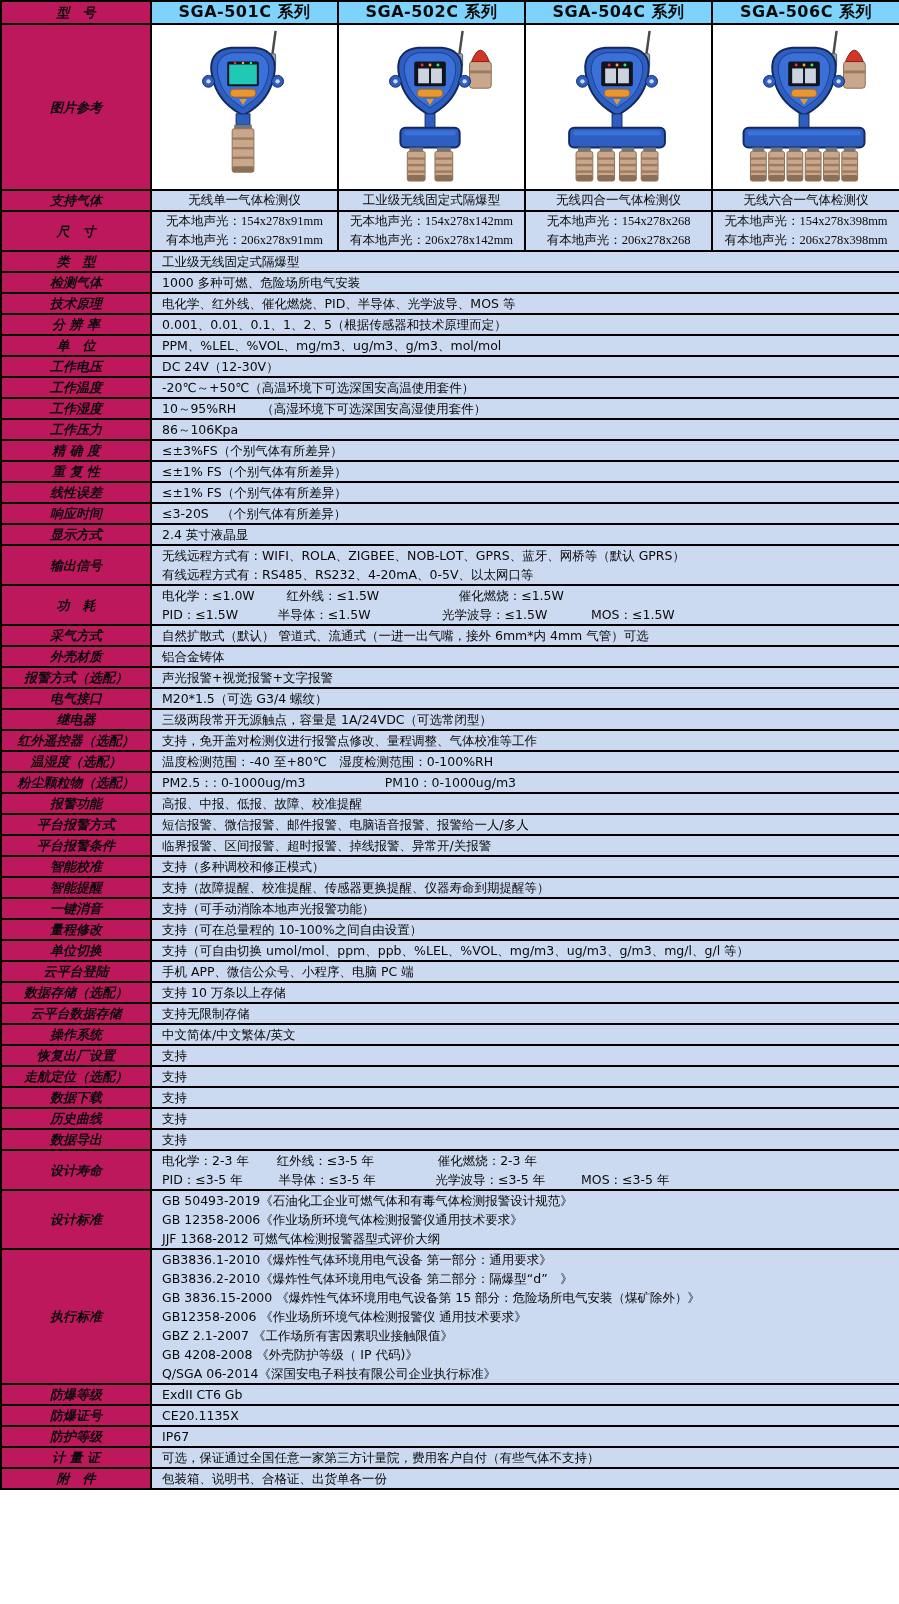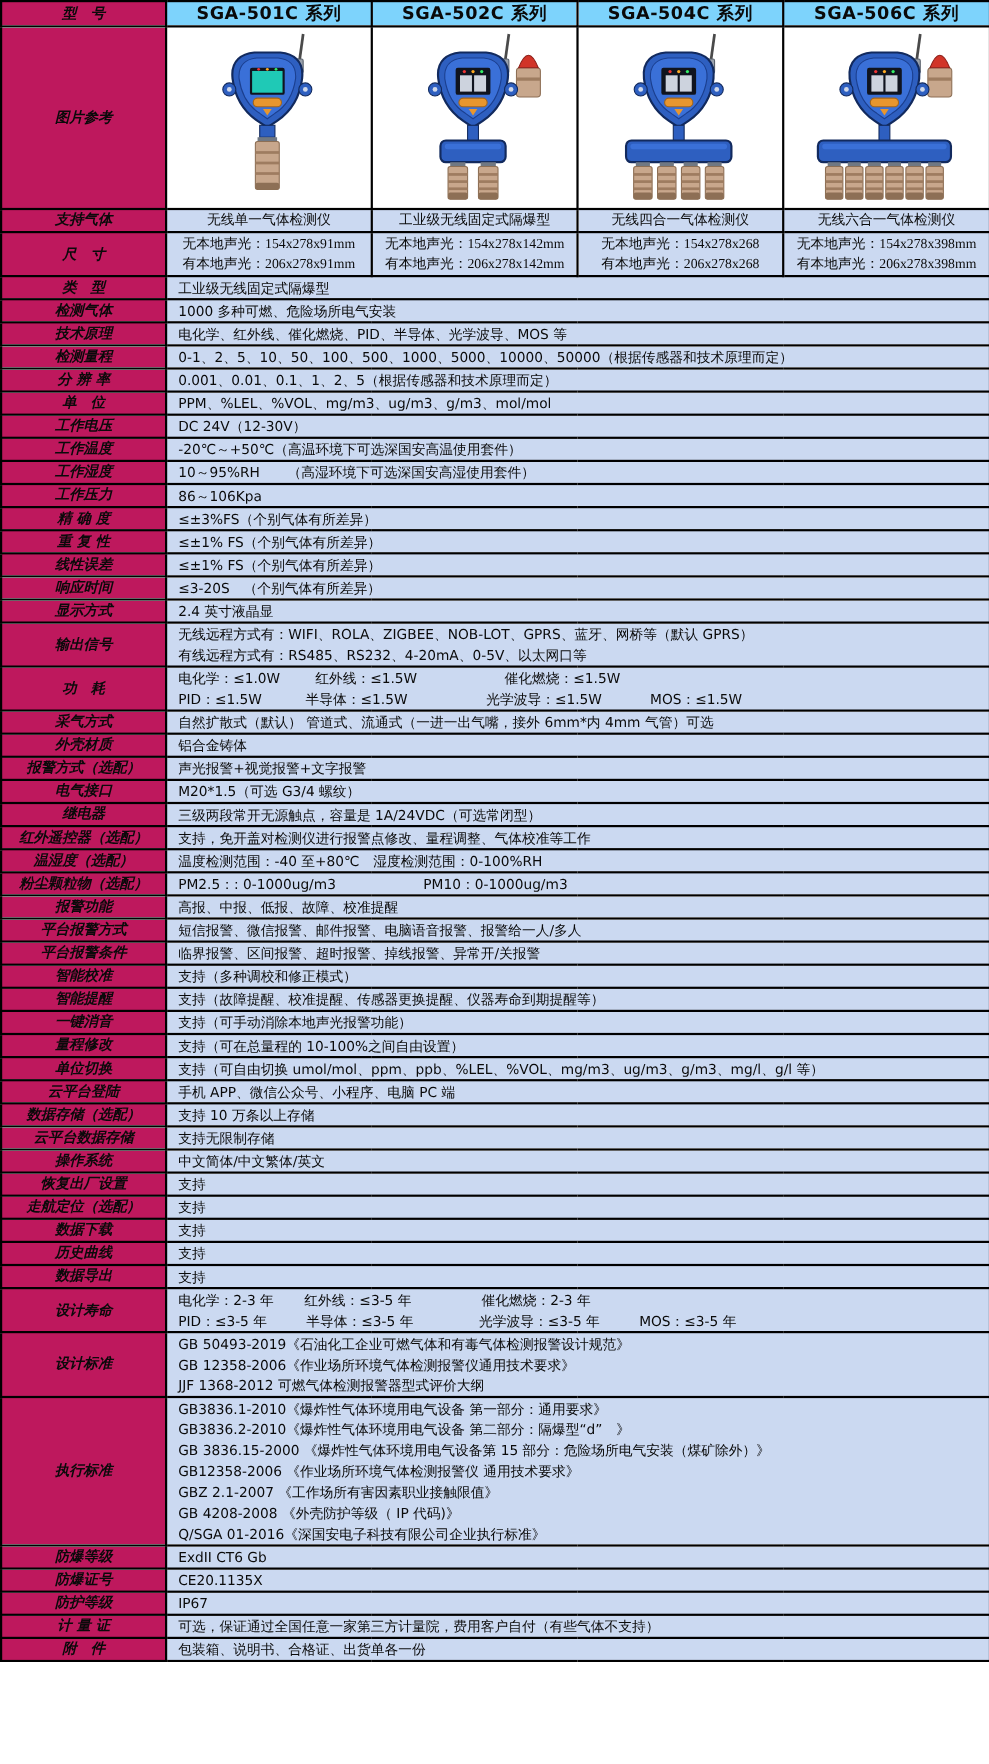--- a/index.html
+++ b/index.html
@@ -248,26 +248,20 @@
           <div class="cell-line">1000 多种可燃、危险场所电气安装</div>
         </td>
       </tr>
       <tr class="spec-row">
         <th class="label">技术原理</th>
         <td class="value" colspan="4">
           <div class="cell-line">电化学、红外线、催化燃烧、PID、半导体、光学波导、MOS 等</div>
         </td>
       </tr>
       <tr class="spec-row">
-        <th class="label">检测量程</th>
-        <td class="value" colspan="4">
-          <div class="cell-line">0-1、2、5、10、50、100、500、1000、5000、10000、50000（根据传感器和技术原理而定）</div>
-        </td>
-      </tr>
-      <tr class="spec-row">
         <th class="label">分 辨 率</th>
         <td class="value" colspan="4">
           <div class="cell-line">0.001、0.01、0.1、1、2、5（根据传感器和技术原理而定）</div>
         </td>
       </tr>
       <tr class="spec-row">
         <th class="label">单　位</th>
         <td class="value" colspan="4">
           <div class="cell-line">PPM、%LEL、%VOL、mg/m3、ug/m3、g/m3、mol/mol</div>
         </td>
@@ -507,21 +501,21 @@
       </tr>
       <tr class="spec-row">
         <th class="label">执行标准</th>
         <td class="value" colspan="4">
           <div class="cell-line">GB3836.1-2010《爆炸性气体环境用电气设备 第一部分：通用要求》</div>
           <div class="cell-line">GB3836.2-2010《爆炸性气体环境用电气设备 第二部分：隔爆型“d”　》</div>
           <div class="cell-line">GB 3836.15-2000 《爆炸性气体环境用电气设备第 15 部分：危险场所电气安装（煤矿除外）》</div>
           <div class="cell-line">GB12358-2006 《作业场所环境气体检测报警仪 通用技术要求》</div>
           <div class="cell-line">GBZ 2.1-2007 《工作场所有害因素职业接触限值》</div>
           <div class="cell-line">GB 4208-2008 《外壳防护等级（ IP 代码)》</div>
-          <div class="cell-line">Q/SGA 01-2016《深国安电子科技有限公司企业执行标准》</div>
+          <div class="cell-line">Q/SGA 06-2014《深国安电子科技有限公司企业执行标准》</div>
         </td>
       </tr>
       <tr class="spec-row">
         <th class="label">防爆等级</th>
         <td class="value" colspan="4">
           <div class="cell-line">ExdII CT6 Gb</div>
         </td>
       </tr>
       <tr class="spec-row">
         <th class="label">防爆证号</th>

